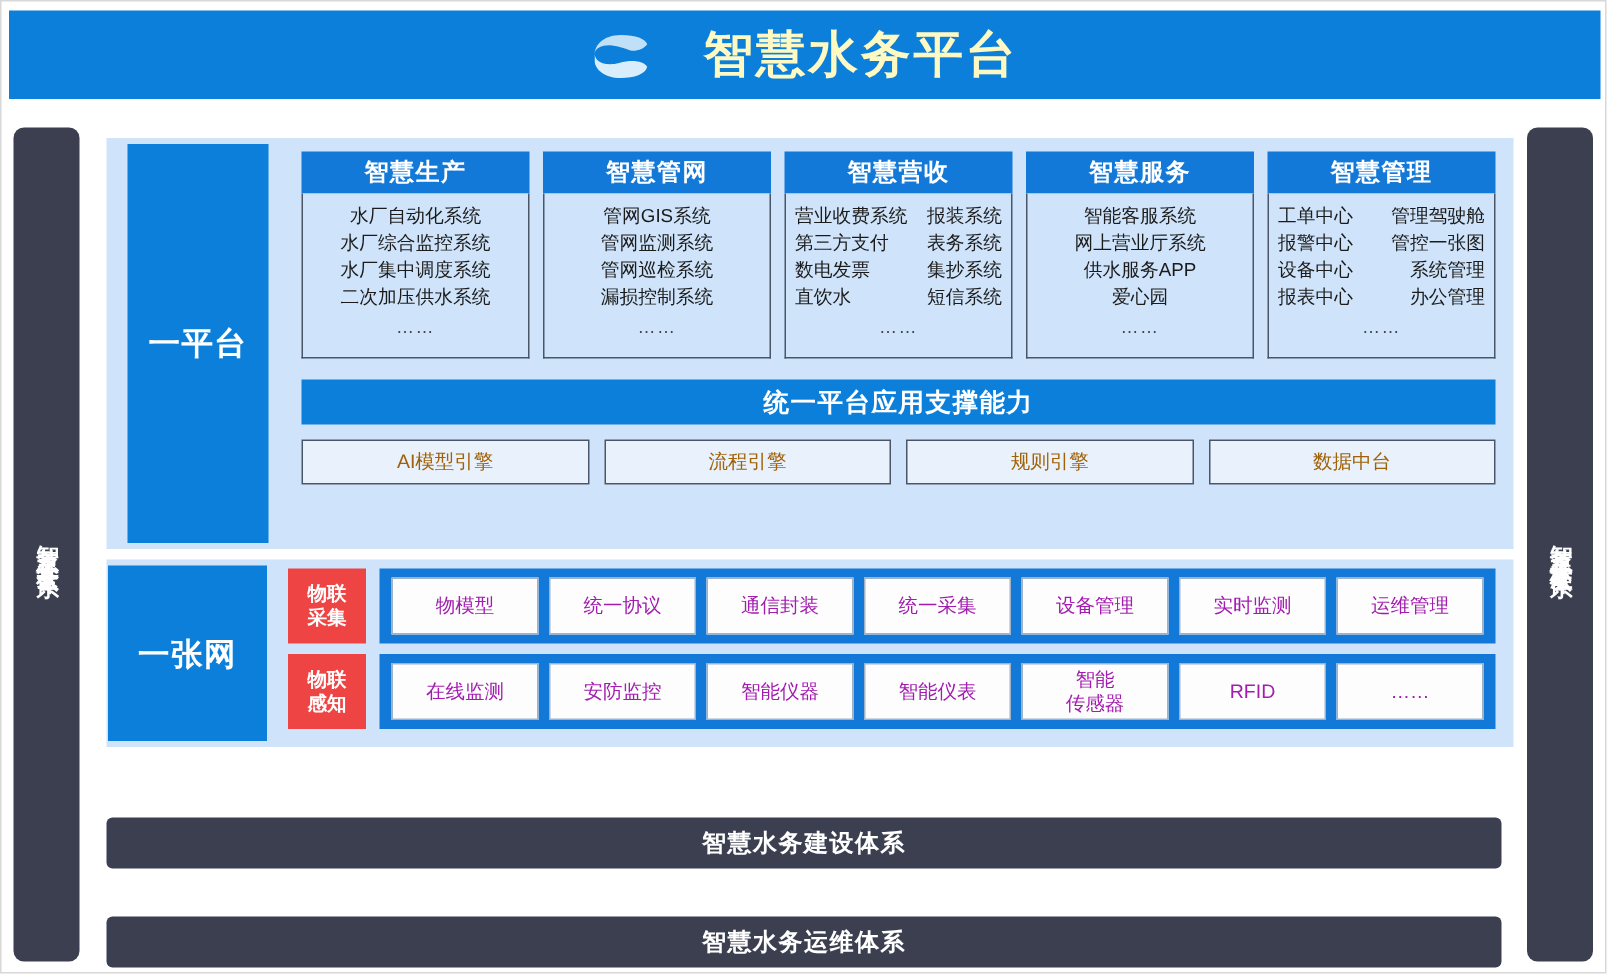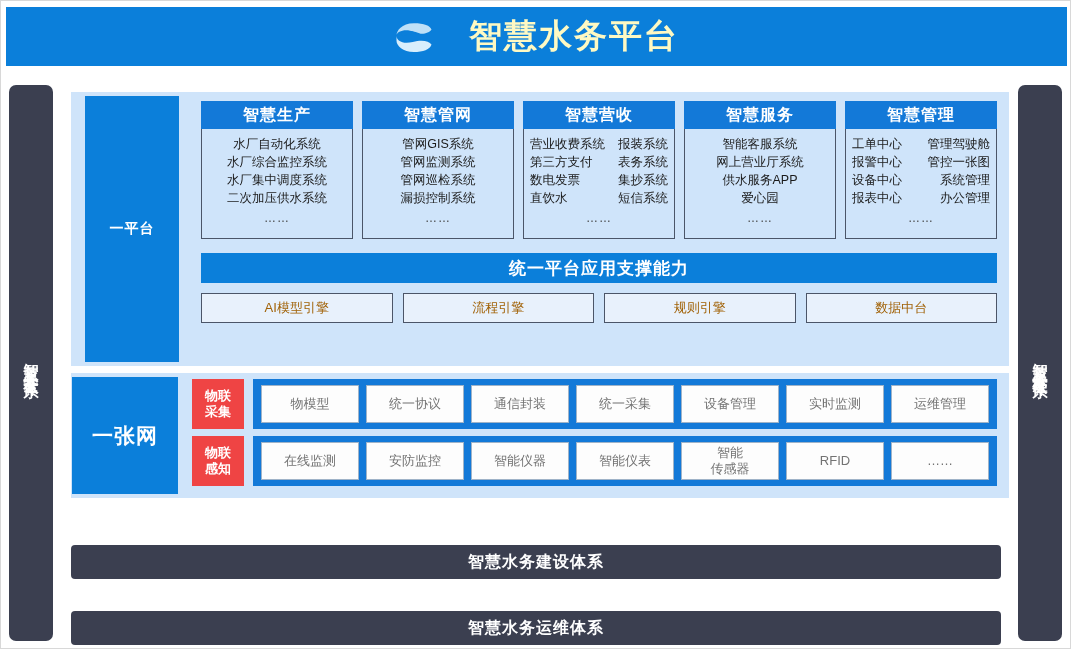--- a/index.html
+++ b/index.html
@@ -65,21 +65,21 @@
     display:flex;align-items:center;justify-content:center;
   }
 
   
   .row-plat{position:relative;margin-top:7px;height:274px;}
   .band-plat{
     position:absolute;left:8px;top:0;width:938px;height:274px;background:#cfe4fa;
   }
   .plat-inner{position:absolute;left:0;top:0;width:946px;height:274px;display:flex;}
   .tag-plat{
-    width:106px;height:266px;font-size:14px;margin-left:22px;margin-top:4px;
+    width:106px;height:266px;font-size:21px;margin-left:22px;margin-top:4px;
   }
   .plat-right{flex:1;padding:9px 12px 0 22px;box-sizing:border-box;}
   .cards{display:flex;justify-content:space-between;gap:9px;align-items:flex-end;}
   .card{
     width:152px;background:#cfe4fa;
   }
   .card-head{
     background:#1379d8;color:#fff;font-size:16px;font-weight:bold;
     height:28px;display:flex;align-items:center;justify-content:center;
     letter-spacing:1px;
@@ -123,21 +123,21 @@
     display:flex;align-items:center;justify-content:center;text-align:center;
     line-height:1.25;
   }
   .net-strip{
     flex:1;background:#1379d8;display:flex;align-items:center;
     justify-content:space-between;padding:0 8px;box-sizing:border-box;gap:7px;
   }
   .net-chip{
     flex:1;height:36px;background:#fdfdfd;border:1px solid #9fb3c8;
     display:flex;align-items:center;justify-content:center;text-align:center;
-    font-size:13px;color:#737373;line-height:1.2;white-space:pre-line;
+    font-size:13px;color:#a21caf;line-height:1.2;white-space:pre-line;
   }
 
   
   .darkbar{
     height:34px;background:#3b3f50;border-radius:4px;
     display:flex;align-items:center;justify-content:center;
     color:#fff;font-size:16px;font-weight:bold;letter-spacing:1px;
   }
   .bar-build{position:absolute;left:70px;top:544px;width:930px;}
   .bar-ops{position:absolute;left:70px;top:610px;width:930px;}

